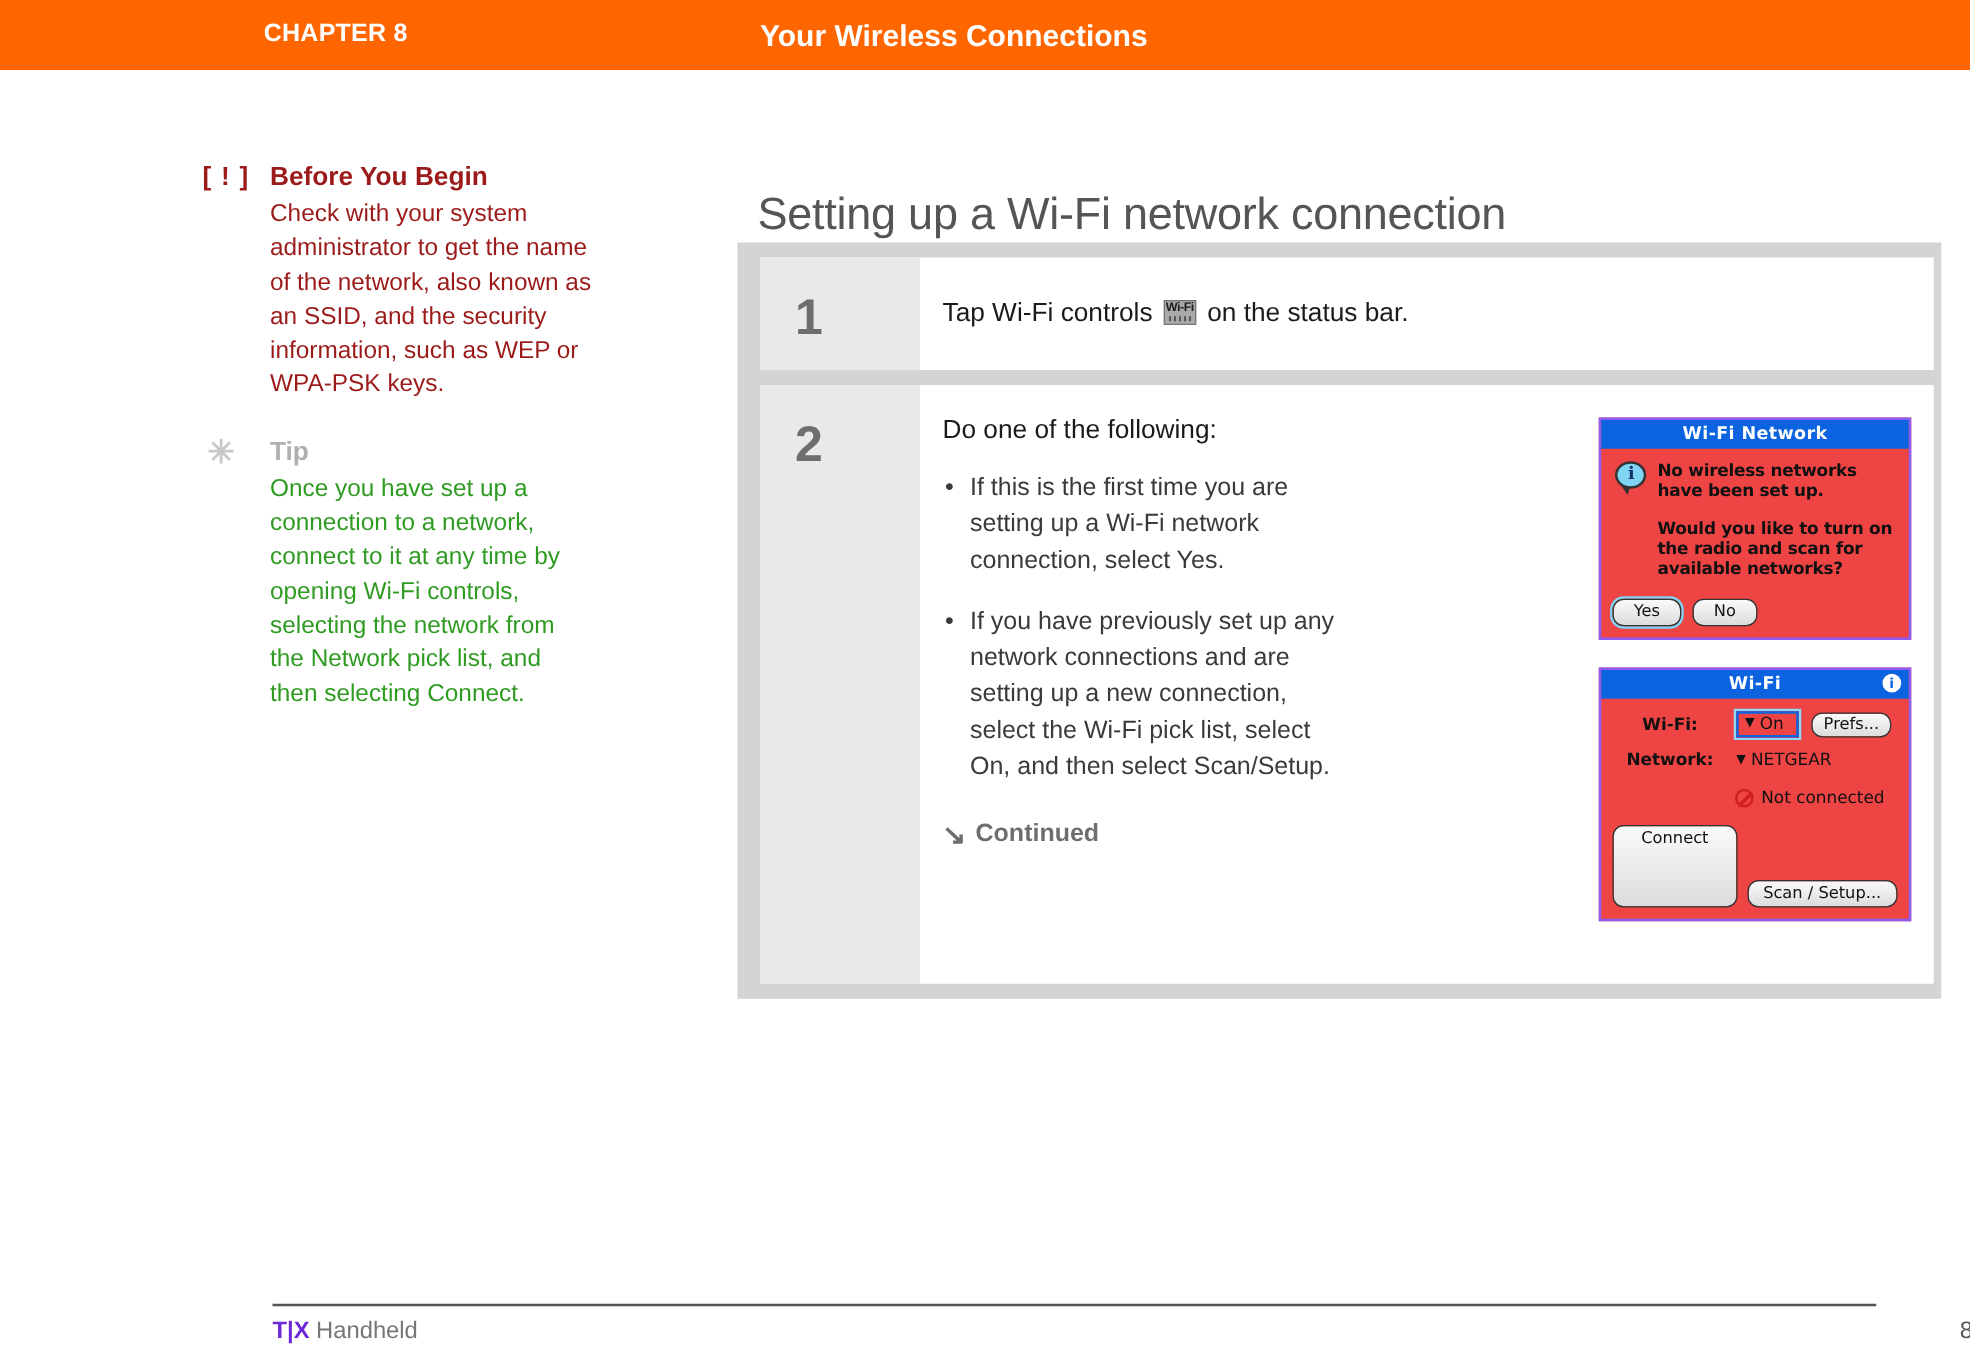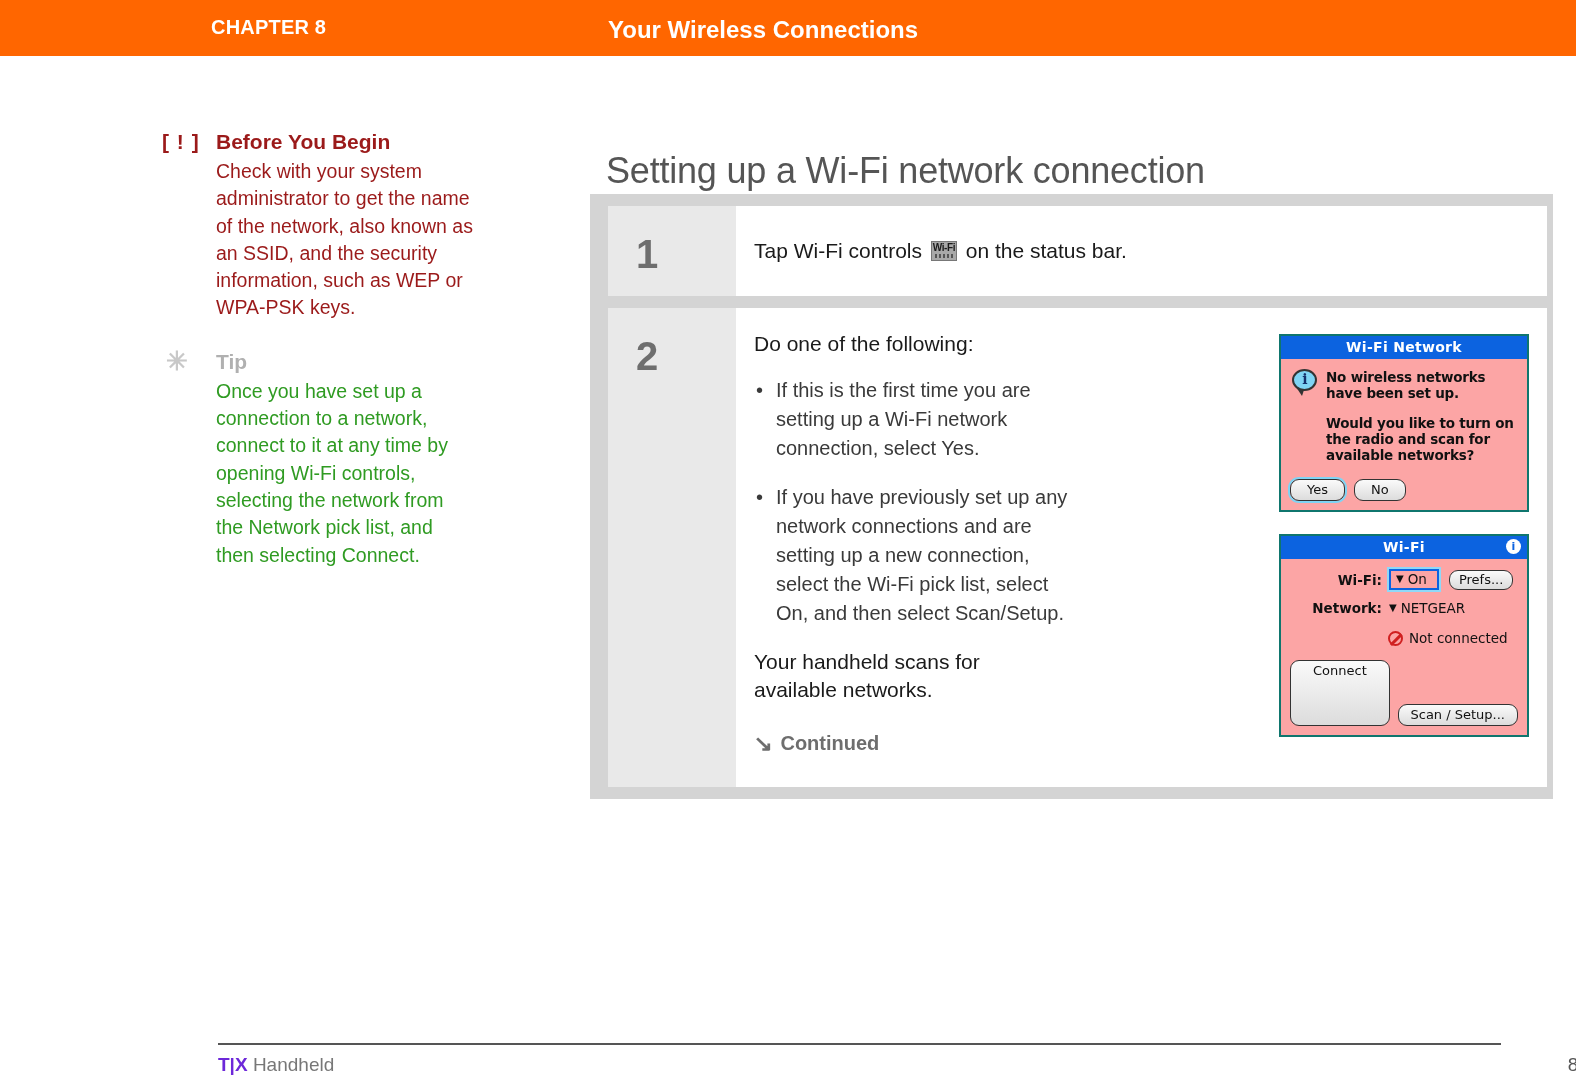--- a/index.html
+++ b/index.html
@@ -214,22 +214,22 @@
   }
 
   
   .dialogs {
     width: 250px;
     flex: 0 0 250px;
     margin-left: 20px;
     margin-top: 2px;
   }
   .palm-dialog {
-    border: 2px solid #0f766e;
-    background: #fca5a5;
+    border: 2px solid #8b5cf6;
+    background: #ef4444;
     box-sizing: border-box;
     font-family: "DejaVu Sans", sans-serif;
     margin-bottom: 22px;
     box-shadow: 0 0 0 1px #ffffff;
   }
   .palm-titlebar {
     background: #0C63E0;
     color: #ffffff;
     font-size: 14px;
     font-weight: bold;
@@ -309,21 +309,21 @@
   .palm-btn.focused {
     box-shadow: 0 0 0 2px #7FD4F4;
   }
 
   .field-row { display: flex; align-items: center; margin-bottom: 10px; }
   .field-label {
     font-size: 13.5px;
     font-weight: bold;
     color: #111;
     width: 92px;
-    text-align: right;
+    text-align: center;
     margin-right: 7px;
   }
   .picker {
     font-size: 13.5px;
     color: #111;
     display: inline-flex;
     align-items: center;
     gap: 4px;
   }
   .picker .tri {
@@ -446,21 +446,20 @@
     <div class="step-content">
 
       <div class="step-text">
         <div class="intro-line">Do one of the following:</div>
 
         <ul class="bullets">
           <li>If this is the first time you are setting up a Wi-Fi network connection, select Yes.</li>
           <li>If you have previously set up any network connections and are setting up a new connection, select the Wi-Fi pick list, select On, and then select Scan/Setup.</li>
         </ul>
 
-        <div class="scan-note">Your handheld scans for available networks.</div>
 
         <div class="continued">
           <span class="arrow">↘</span>
           <span>Continued</span>
         </div>
       </div>
 
       <div class="dialogs">
 
         <div class="palm-dialog">

